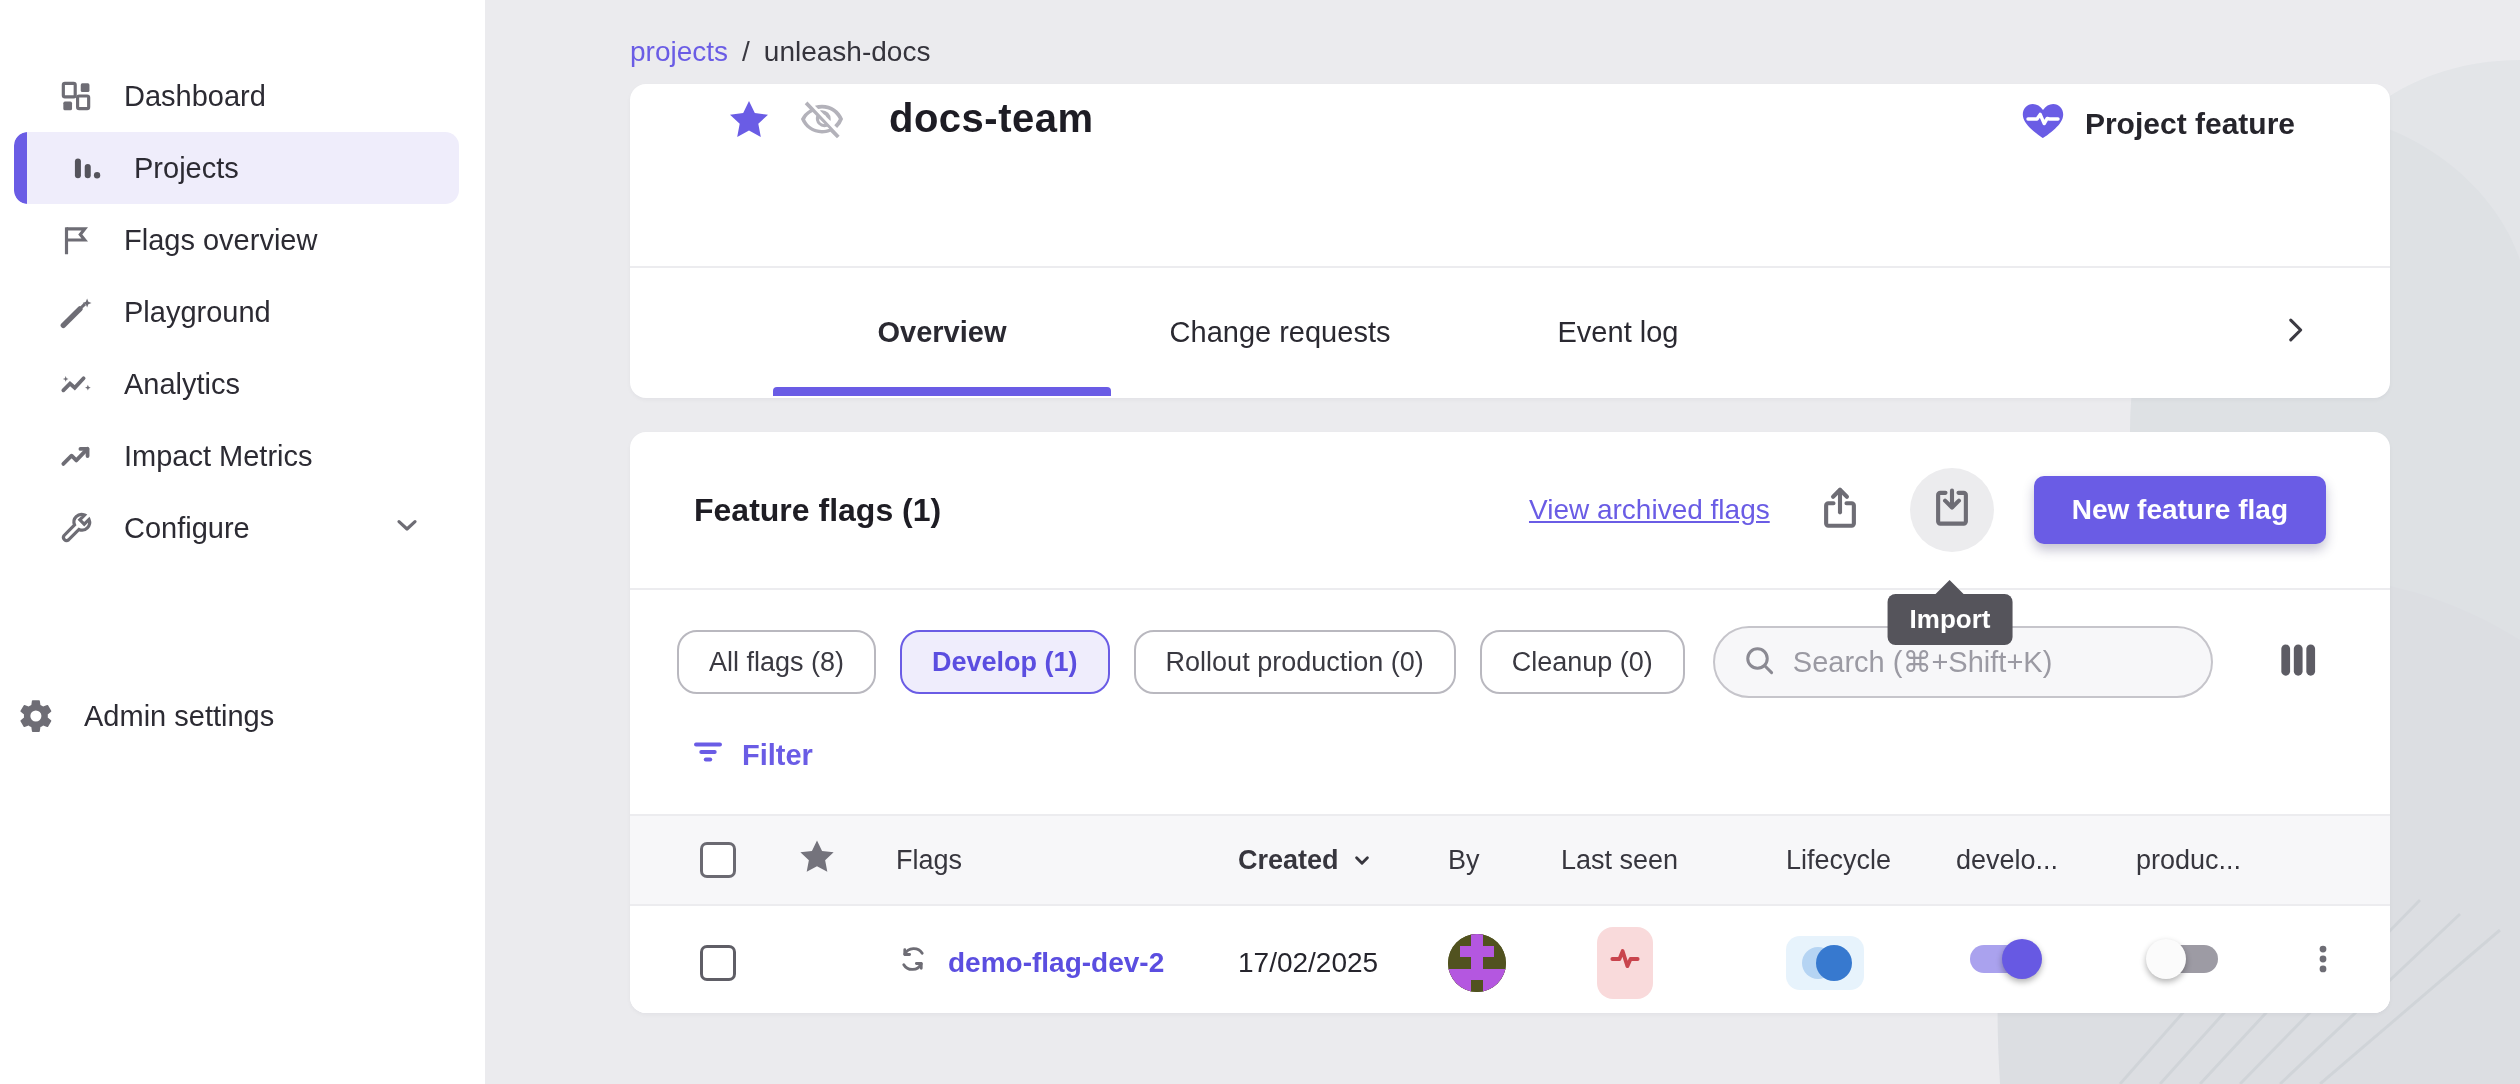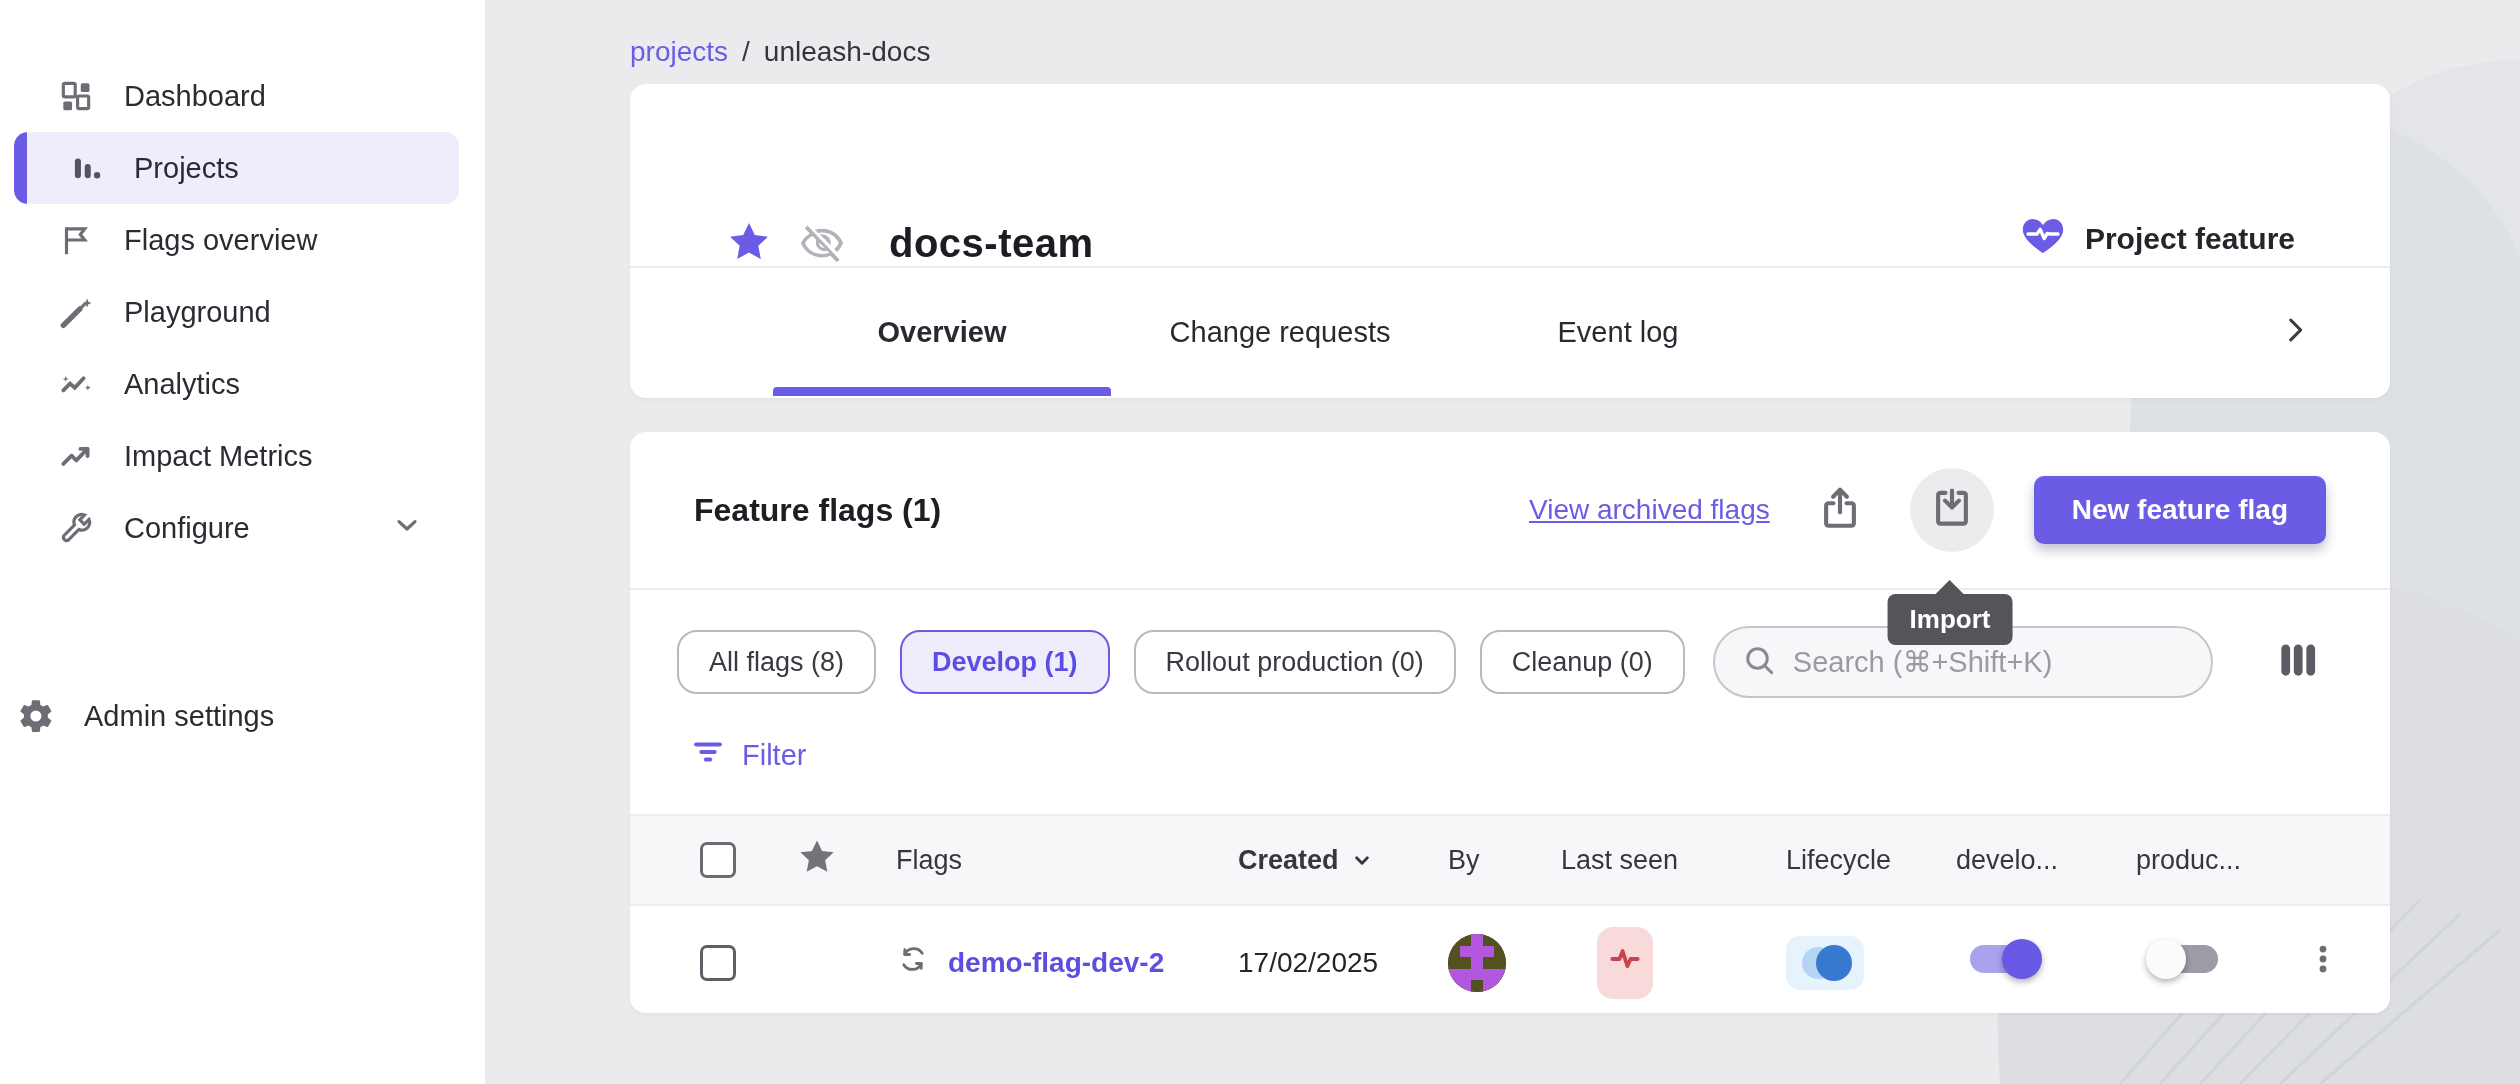--- a/index.html
+++ b/index.html
@@ -44,21 +44,21 @@
 
   .breadcrumb { padding-top:36px; font-size:28px; display:flex; gap:14px; align-items:center; }
   .breadcrumb .bc-link { color:#6a5ce5; cursor:pointer; }
   .breadcrumb .bc-sep { color:#3a3941; }
   .breadcrumb .bc-current { color:#35343c; }
 
   .card { background:#fff; border-radius:16px; box-shadow:0 2px 4px rgba(30,30,40,0.04); position:relative; }
 
   
   .card-project { margin-top:16px; height:314px; }
-  .proj-title-row { height:184px; display:flex; align-items:flex-end; padding:0 95px; border-bottom:2px solid #ececef; }
+  .proj-title-row { height:184px; display:flex; align-items:flex-start; padding:12px 95px; border-bottom:2px solid #ececef; }
   .proj-title-row .fav-star { width:48px; height:48px; margin-right:26px; }
   .proj-title-row .eye-off { width:46px; height:46px; margin-right:44px; }
   .proj-name { font-size:40px; font-weight:700; color:#1d1c24; letter-spacing:0.5px; }
   .proj-status { margin-left:auto; display:flex; align-items:center; gap:18px; font-size:30px; font-weight:700; color:#26252c; cursor:pointer; }
 
   .tabs-row { height:128px; display:flex; align-items:stretch; padding-left:143px; position:relative; }
   .tab { width:338px; display:flex; align-items:center; justify-content:center; font-size:29px; color:#2a2931; cursor:pointer; position:relative; }
   .tab.active { font-weight:700; }
   .tab.active .tab-indicator { position:absolute; left:0; right:0; bottom:0; height:9px; background:#6a5ce5; border-radius:4px 4px 0 0; }
   .tabs-more { position:absolute; right:78px; top:0; bottom:0; display:flex; align-items:center; cursor:pointer; }
@@ -94,21 +94,21 @@
   }
   .chip.active { border-color:#6a5ce5; background:#efedfc; color:#5b4ee0; font-weight:700; }
   .searchbox {
     margin-left:4px; width:500px; height:72px; border-radius:36px; border:2px solid #c6c5cb;
     background:#f7f7f9; display:flex; align-items:center; padding:0 26px; gap:16px;
   }
   .searchbox input { border:none; outline:none; background:transparent; font-size:29px; color:#3a3941; width:100%; font-family:inherit; }
   .searchbox input::placeholder { color:#9b9aa3; }
   .columns-btn { margin-left:36px; cursor:pointer; display:flex; align-items:center; }
 
-  .filter-row { display:flex; align-items:center; gap:16px; padding:36px 0 0 60px; color:#6a5ce5; font-size:29px; font-weight:400; cursor:pointer; width:220px; }
+  .filter-row { display:flex; align-items:center; gap:16px; padding:36px 0 0 60px; color:#6a5ce5; font-size:29px; font-weight:700; cursor:pointer; width:220px; }
 
   
   .tbl-header, .tbl-row {
     display:grid;
     grid-template-columns:96px 100px 342px 210px 113px 225px 170px 180px 155px 1fr;
     align-items:center; padding:0 40px 0 70px;
   }
   .tbl-header {
     margin-top:37px; height:92px; background:#f7f7f9;
     border-top:2px solid #ececef; border-bottom:2px solid #ececef;

